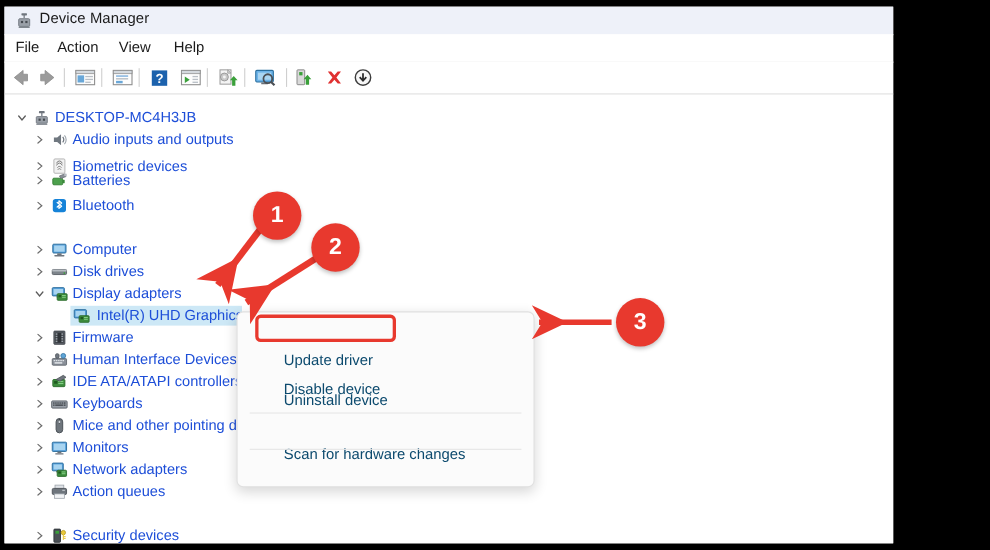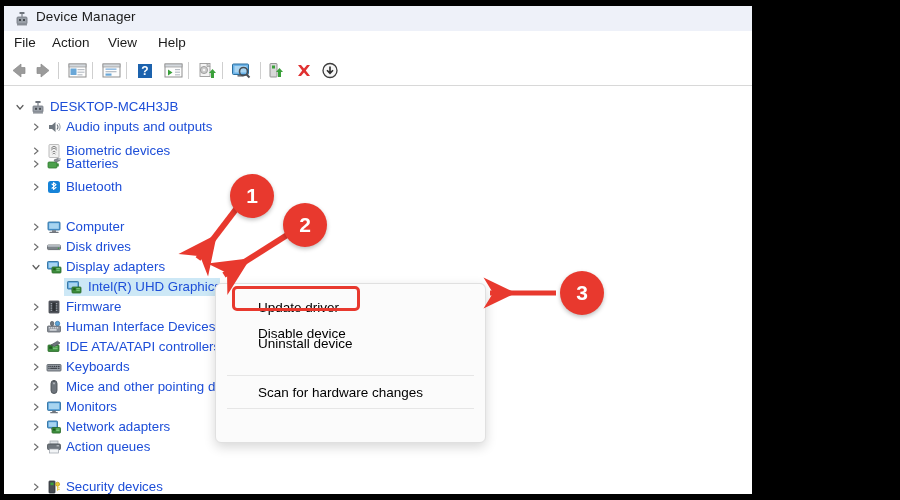--- a/index.html
+++ b/index.html
@@ -15,21 +15,21 @@
   #screen {
     position: relative;
     width: 900px; height: 500px;
     background: #000000;
     overflow: hidden;
   }
   
   #window {
     position: absolute;
     left: 4px; top: 6px;
-    width: 748px; height: 488px;
+    width: 808px; height: 488px;
     background: #ffffff;
     overflow: hidden;
   }
   
   #titlebar {
     position: absolute;
     left: 0; top: 0;
     width: 892px; height: 25px;
     background: #eef1f9;
     border-bottom: 1px solid #e3e6ee;
@@ -141,25 +141,26 @@
     border: 1px solid #e0e0e0;
     border-radius: 6px;
     box-shadow: 0 4px 12px rgba(0,0,0,0.16);
   }
   .ctx-item {
     position: absolute;
     left: 0;
     width: 269px;
     height: 26px;
     font-size: 13.5px;
-    color: #000000;
+    color: #0c4a6e;
     line-height: 26px;
     padding-left: 42px;
     box-sizing: border-box;
     white-space: nowrap;
+    margin-top: 20px;
   }
   .ctx-item.bold { font-weight: bold; }
   .ctx-sep {
     position: absolute;
     left: 11px;
     width: 247px;
     height: 1px;
     background: #e6e6e6;
   }
   

